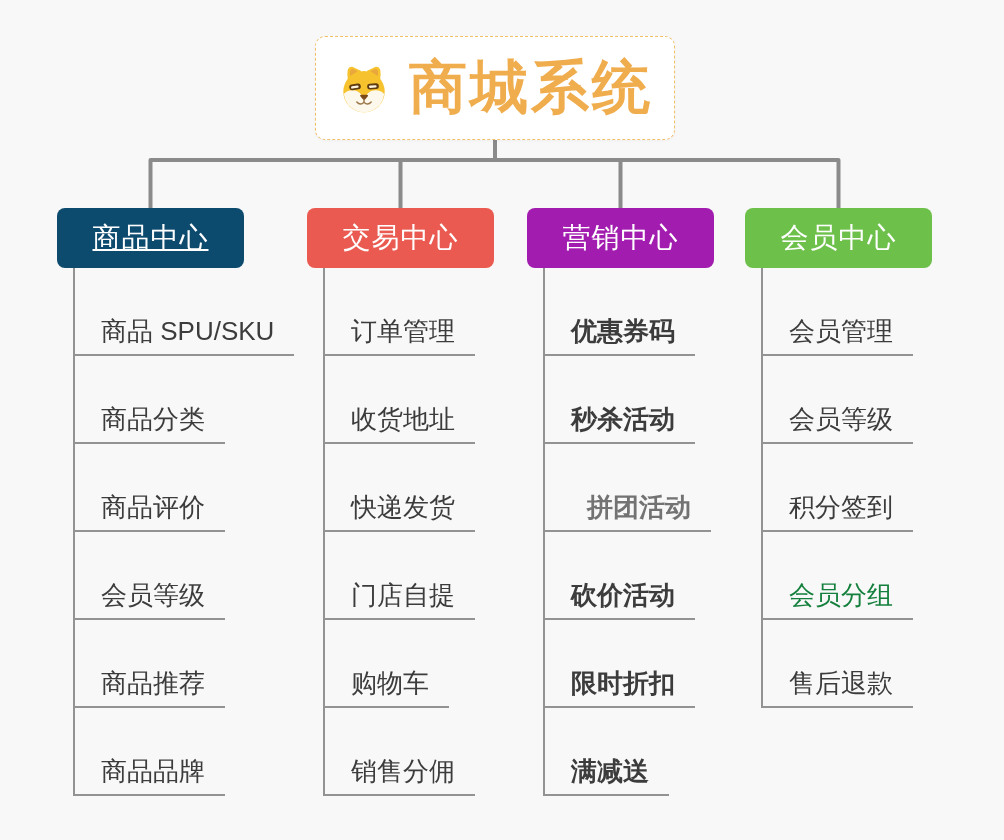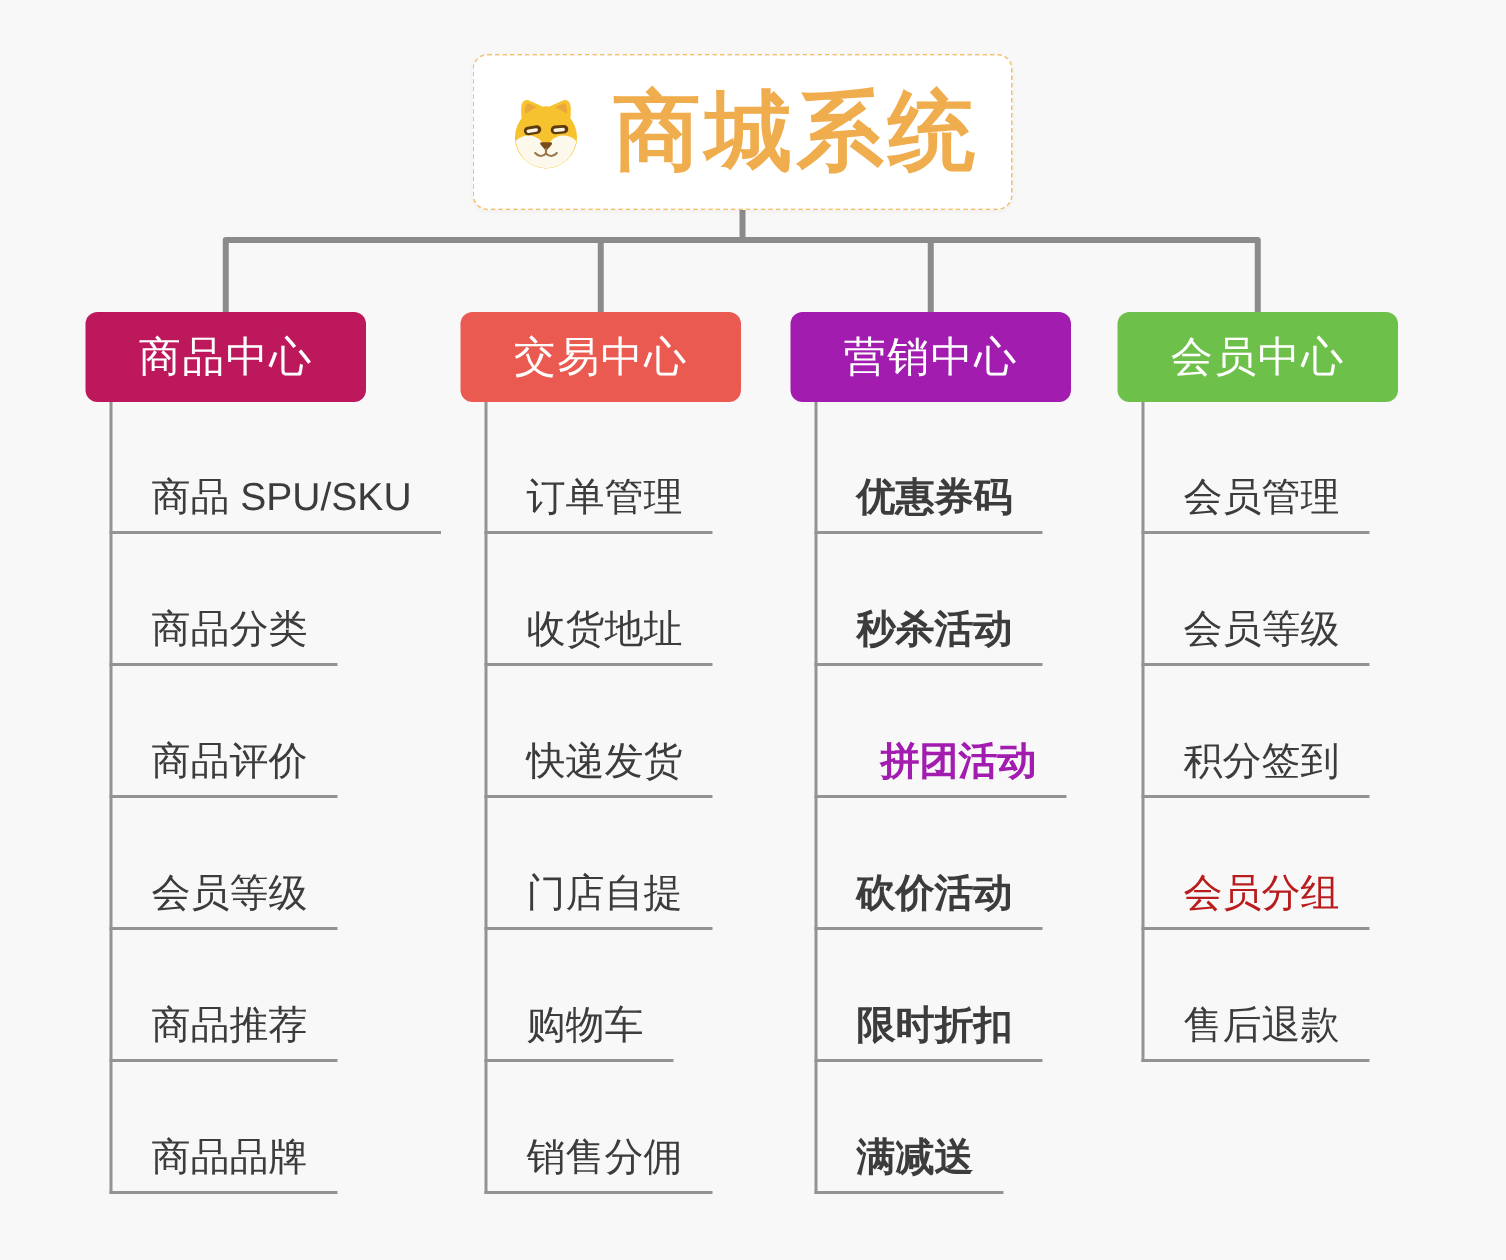--- a/index.html
+++ b/index.html
@@ -127,21 +127,21 @@
         <path d="M26.6,37.5 h6.8 a1.1,1.1 0 0 1 0.85,1.8 l-3,3.4 a1.5,1.5 0 0 1 -2.3,0 l-3,-3.4 a1.1,1.1 0 0 1 0.65,-1.8 z" fill="#7a4a1a"></path>
 
         <path d="M30,42.5 v3.2 M22,45.5 q4,4.4 8,0.4 q4,4 8,-0.4" stroke="#9a7748" stroke-width="1.6" fill="none" stroke-linecap="round"></path>
       </svg>
     </span>
     <span class="root-title" style="color: rgb(240, 173, 78);">商城系统</span>
   </div>
 
   <div id="branches">
       <div class="branch" style="left: 57px;">
-        <div class="branch-box" style="background: #be185d; color: rgb(255, 255, 255);">商品中心</div>
+        <div class="branch-box" style="background: #0c4a6e; color: rgb(255, 255, 255); text-decoration: underline;">商品中心</div>
         <ul class="branch-items" style="border-left-color: rgb(147, 147, 147);">
           <li>
             <span style="color: rgb(60, 60, 60); border-bottom-color: rgb(147, 147, 147);">商品 SPU/SKU</span>
           </li>
           <li>
             <span style="color: rgb(60, 60, 60); border-bottom-color: rgb(147, 147, 147);">商品分类</span>
           </li>
           <li>
             <span style="color: rgb(60, 60, 60); border-bottom-color: rgb(147, 147, 147);">商品评价</span>
           </li>
@@ -182,21 +182,21 @@
       <div class="branch" style="left: 527px;">
         <div class="branch-box" style="background: #a21caf; color: rgb(255, 255, 255);">营销中心</div>
         <ul class="branch-items" style="border-left-color: rgb(147, 147, 147); font-weight: bold;">
           <li>
             <span style="color: rgb(60, 60, 60); border-bottom-color: rgb(147, 147, 147);">优惠券码</span>
           </li>
           <li>
             <span style="color: rgb(60, 60, 60); border-bottom-color: rgb(147, 147, 147);">秒杀活动</span>
           </li>
           <li>
-            <span style="color: #a21caf; border-bottom-color: rgb(147, 147, 147); padding-left: 44px;">拼团活动</span>
+            <span style="color: #737373; border-bottom-color: rgb(147, 147, 147); padding-left: 44px;">拼团活动</span>
           </li>
           <li>
             <span style="color: rgb(60, 60, 60); border-bottom-color: rgb(147, 147, 147);">砍价活动</span>
           </li>
           <li>
             <span style="color: rgb(60, 60, 60); border-bottom-color: rgb(147, 147, 147);">限时折扣</span>
           </li>
           <li>
             <span style="color: rgb(60, 60, 60); border-bottom-color: rgb(147, 147, 147);">满减送</span>
           </li>
@@ -208,21 +208,21 @@
           <li>
             <span style="color: rgb(60, 60, 60); border-bottom-color: rgb(147, 147, 147);">会员管理</span>
           </li>
           <li>
             <span style="color: rgb(60, 60, 60); border-bottom-color: rgb(147, 147, 147);">会员等级</span>
           </li>
           <li>
             <span style="color: rgb(60, 60, 60); border-bottom-color: rgb(147, 147, 147); text-align: center;">积分签到</span>
           </li>
           <li>
-            <span style="color: #b91c1c; border-bottom-color: rgb(147, 147, 147); margin-top: 24px;">会员分组</span>
+            <span style="color: #15803d; border-bottom-color: rgb(147, 147, 147); margin-top: 24px;">会员分组</span>
           </li>
           <li>
             <span style="color: rgb(60, 60, 60); border-bottom-color: rgb(147, 147, 147);">售后退款</span>
           </li>
         </ul>
       </div>
     </div>
 
 </div>
 

